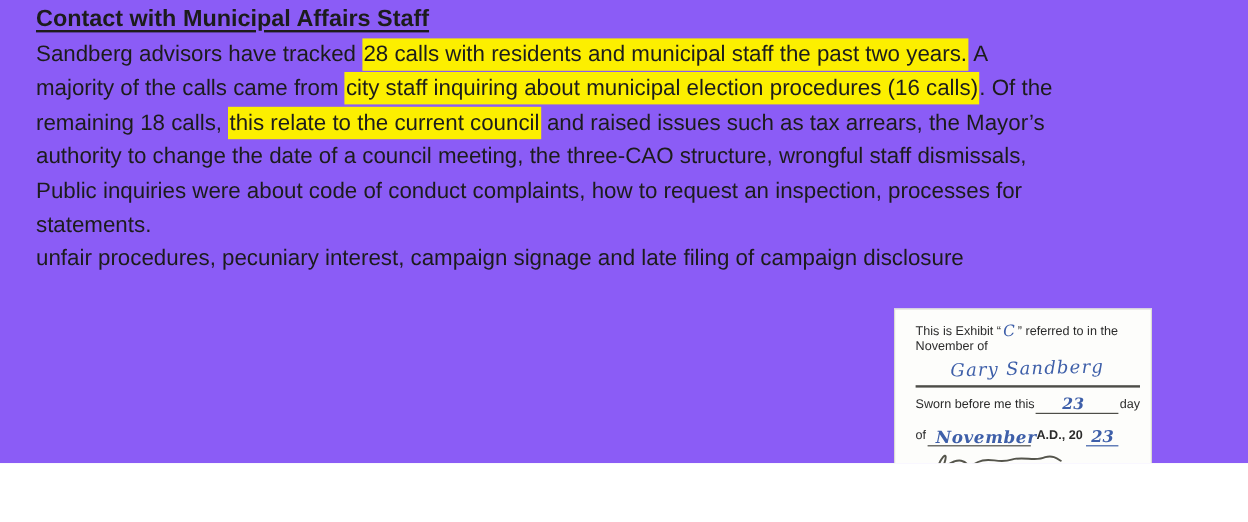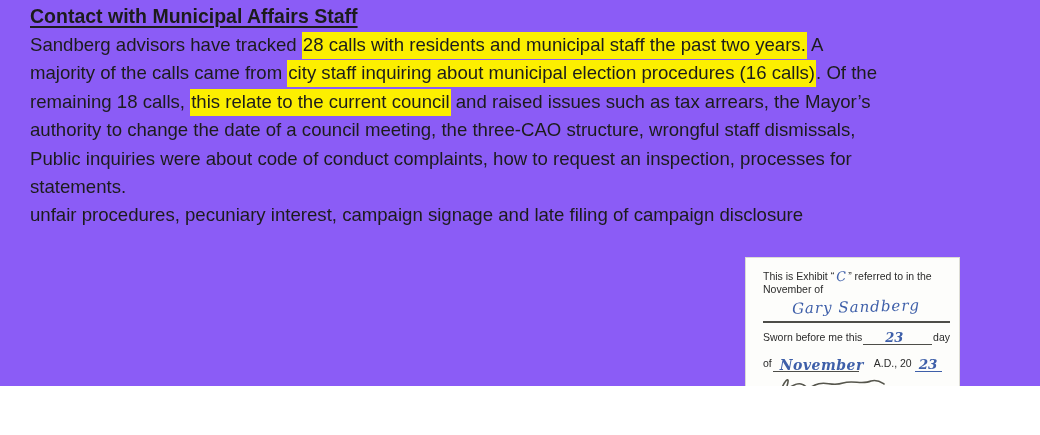--- a/index.html
+++ b/index.html
@@ -79,21 +79,21 @@
   .day{
     position:absolute;left:32%;bottom:0;
     font-size:13px;font-weight:bold;
   }
   .month-blank{width:86px;height:16px;margin:0 3px 0 1px;}
   .month{
     position:absolute;left:7px;bottom:-1px;
     font-size:14px;font-weight:bold;
     letter-spacing:0.5px;
   }
-  .ad-label{margin-left:12px;}
+  .ad-label{margin-left:2px;font-weight:bold;}
   .year-blank{
     width:27px;height:15px;margin-left:3px;
     border-bottom:1.6px solid #3e5fa9;
   }
   .year{
     position:absolute;left:4px;bottom:0;
     font-size:13.5px;font-weight:bold;
   }
   .sig-area{
     position:relative;

